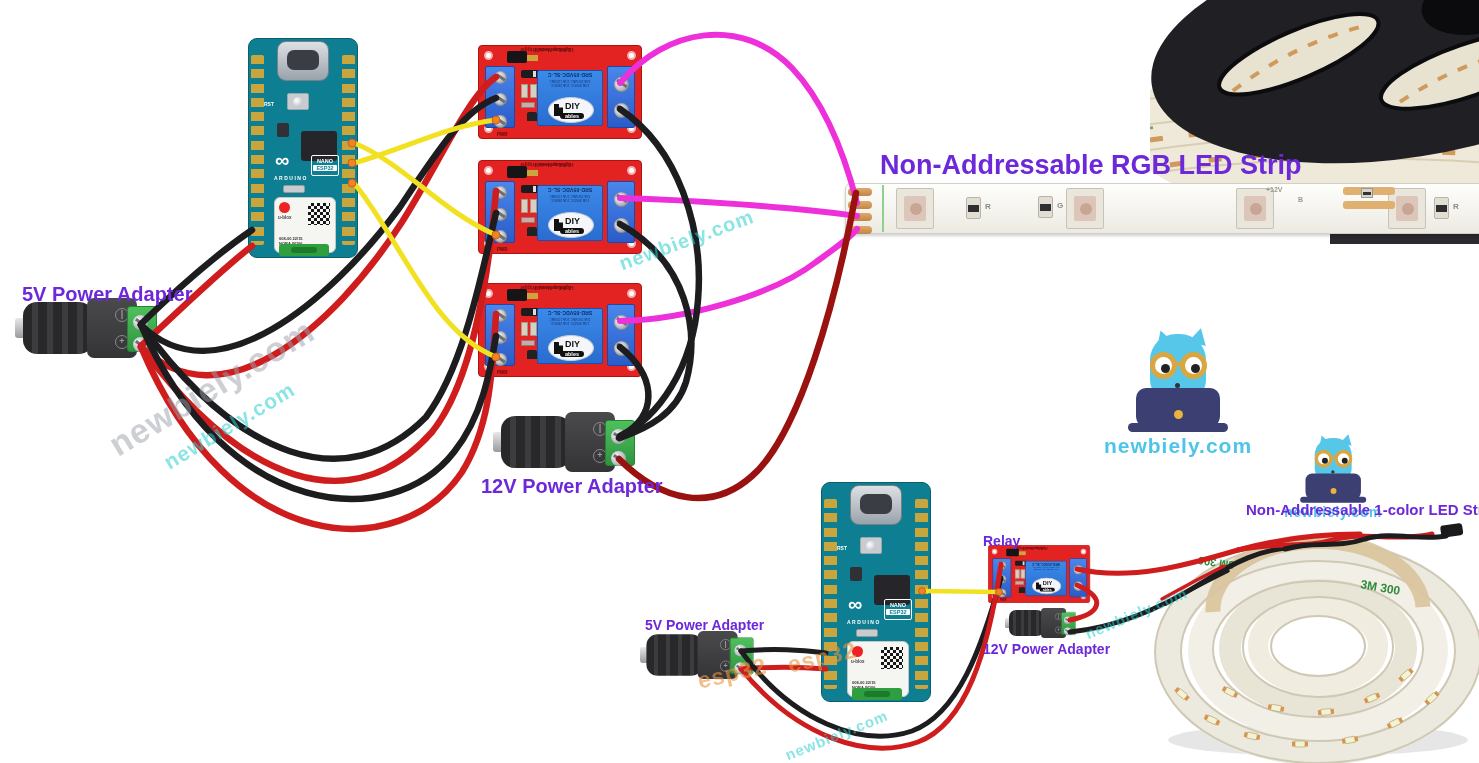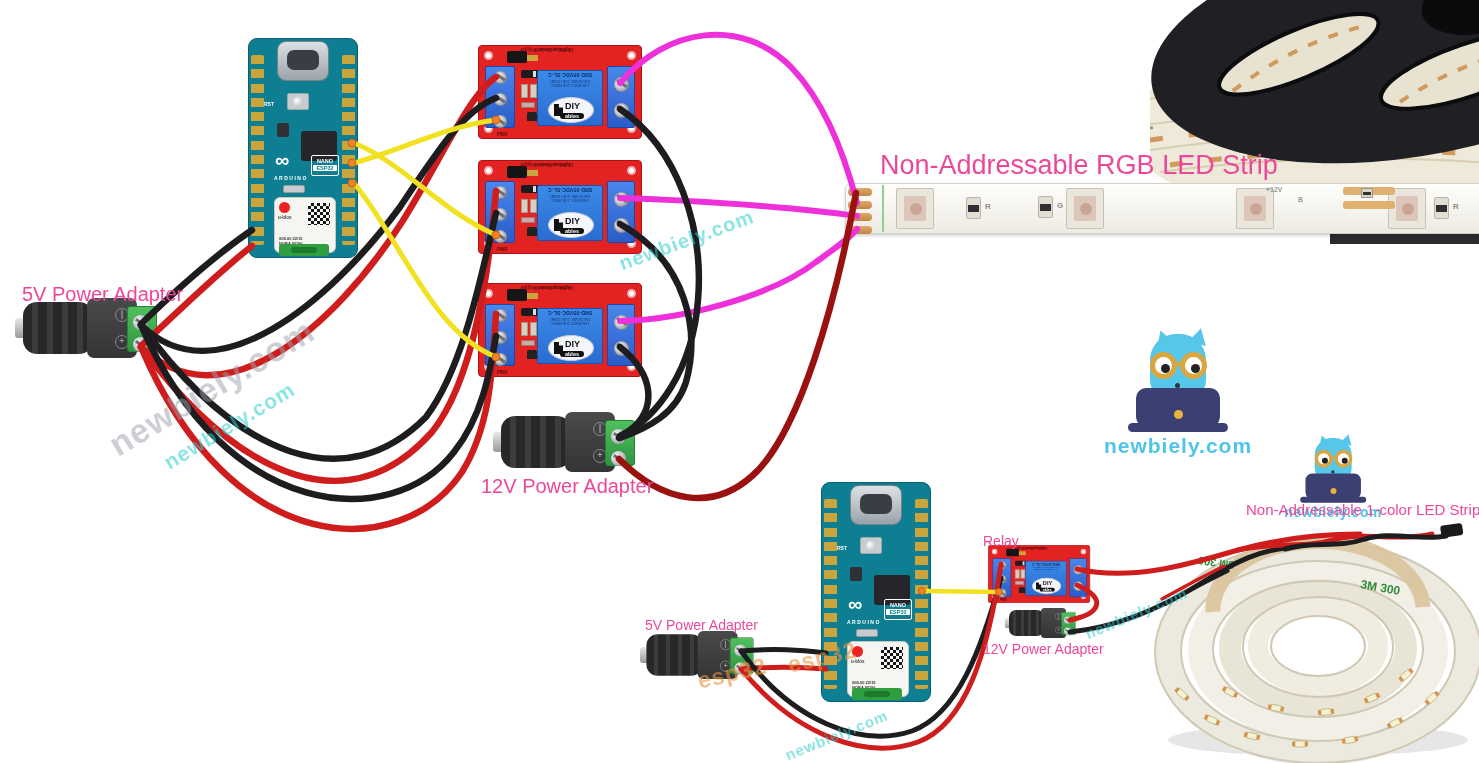--- a/index.html
+++ b/index.html
@@ -2,21 +2,21 @@
 <html><head>
 <meta charset="utf-8">
 <style>
   html,body{margin:0;padding:0;background:#fff}
   #canvas{position:relative;width:1479px;height:763px;background:#ffffff;overflow:hidden;
           font-family:"Liberation Sans",sans-serif}
   .cmp{position:absolute}
   .cmp *{position:absolute;box-sizing:border-box}
 
   
-  .lab{position:absolute;font-weight:normal;color:#ec4899;white-space:nowrap;z-index:9}
+  .lab{position:absolute;font-weight:bold;color:#6d28d9;white-space:nowrap;z-index:9}
   .wm{position:absolute;font-weight:bold;white-space:nowrap;transform-origin:0 50%;z-index:10;letter-spacing:1px}
   .wm.gray{color:rgba(155,160,170,.5)}
   .wm.cyan{color:rgba(42,205,205,.55)}
   .wm.orange{color:rgba(232,148,64,.6)}
 
   
   .ardu{width:108px;height:218px;background:#0e7f92;border:1px solid #0a5f6e;border-radius:9px;z-index:5}
   .ardu .pins{top:16px;bottom:12px;width:13px;background:repeating-linear-gradient(to bottom,#c9a53e 0 9px,rgba(0,0,0,0) 9px 14.3px);border-radius:2px}
   .ardu .pins.l{left:2px}.ardu .pins.r{right:2px}
   .ardu .usb{left:28px;top:2px;width:52px;height:40px;background:linear-gradient(#dde1e5,#9aa2aa);border:1px solid #788088;border-radius:9px}

